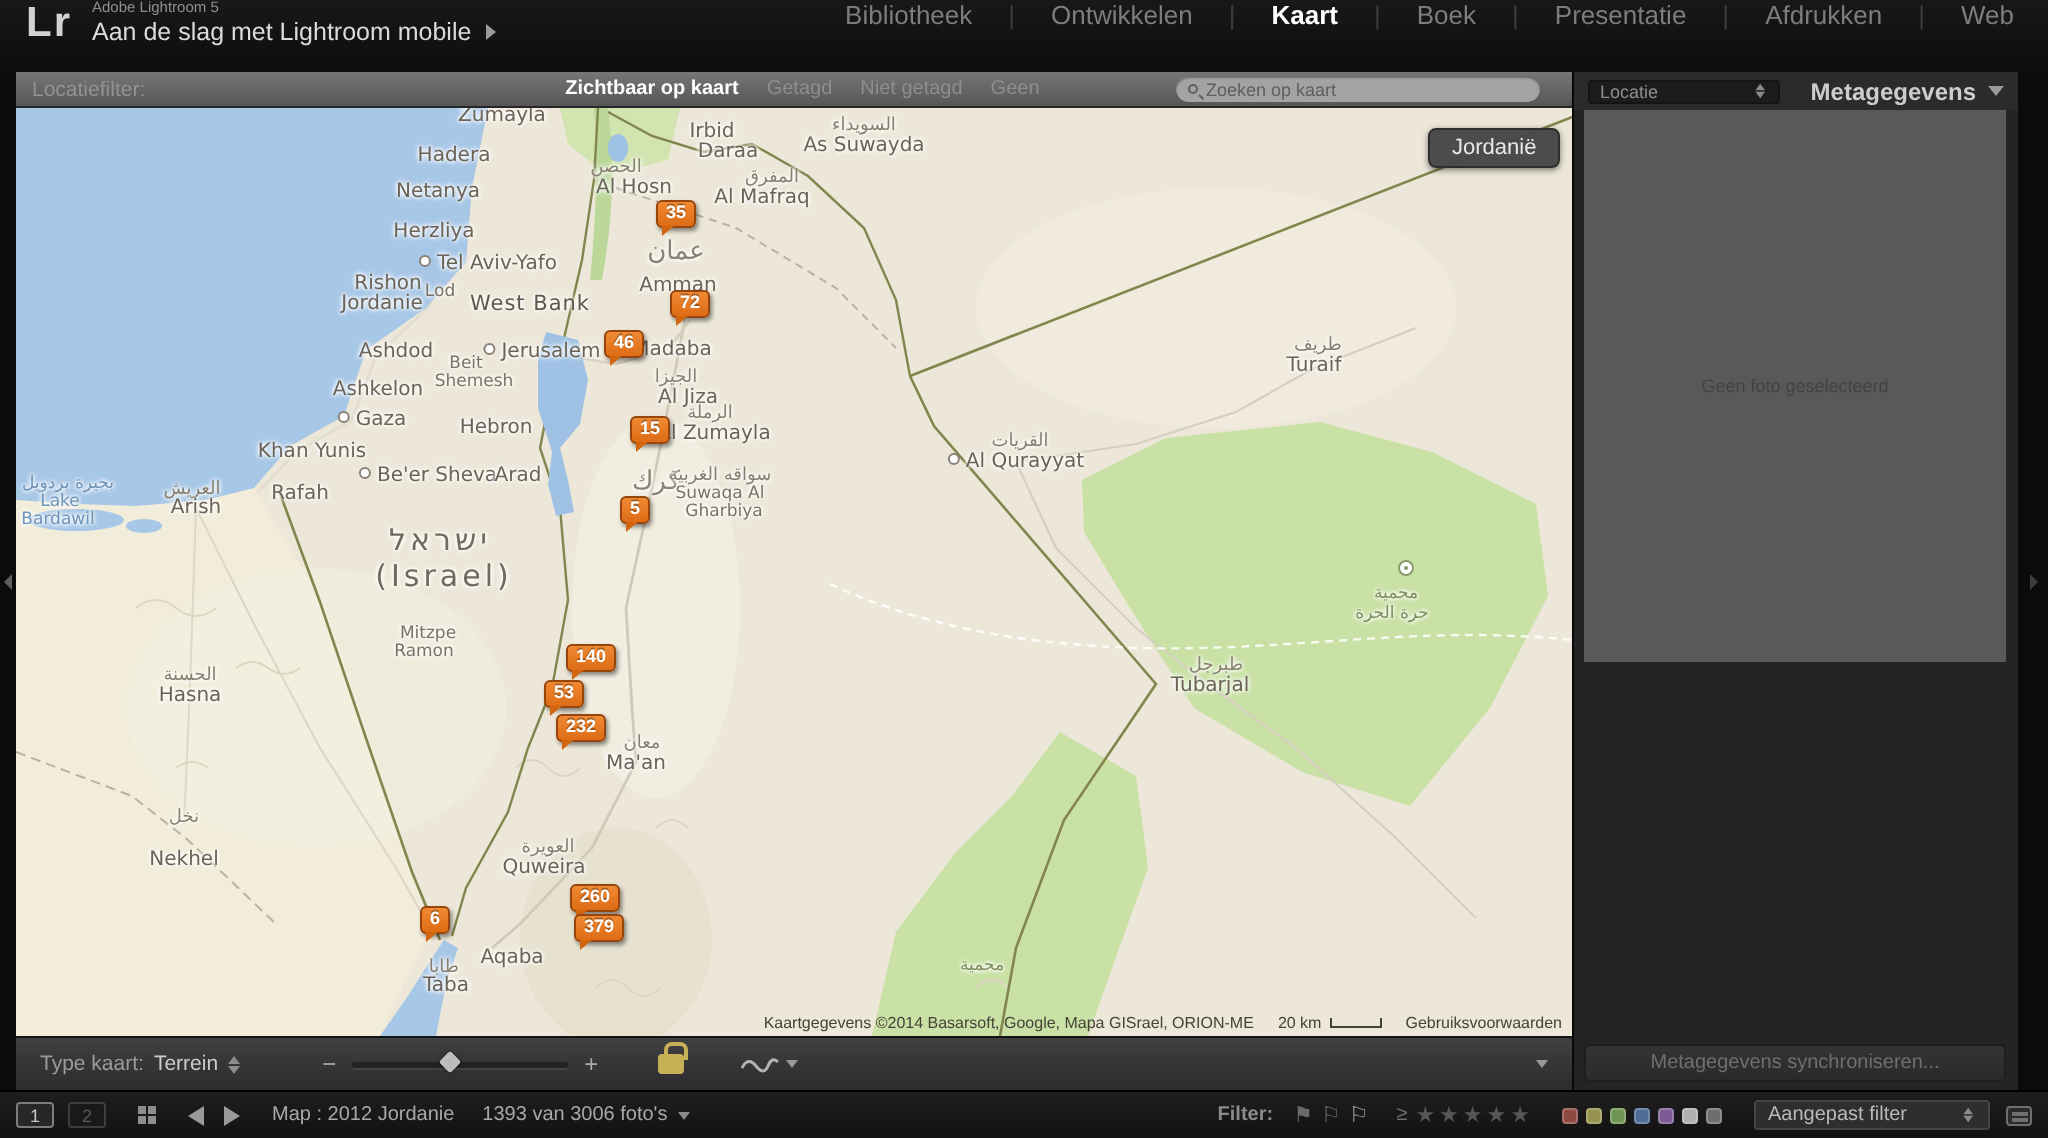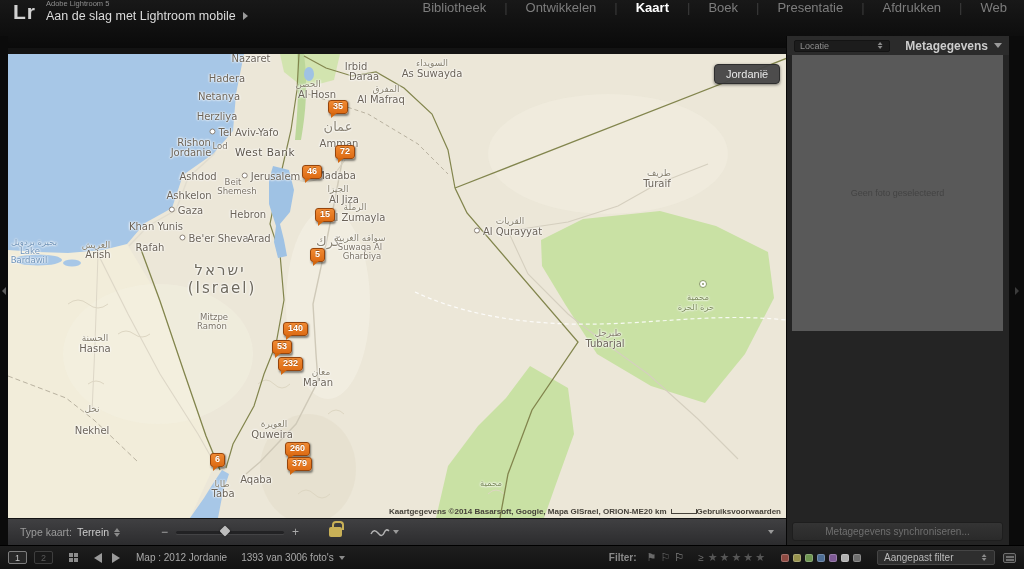--- a/index.html
+++ b/index.html
@@ -62,22 +62,22 @@
     border:1px solid #8a8177; border-radius:50%; margin-right:3px; vertical-align:1px; }
   .marker { position:absolute; z-index:5; background:linear-gradient(#f08a33,#dd6c15);
     border:1px solid #96450c; border-radius:3px; color:#fff; font-size:9px; font-weight:bold;
     padding:1px 4px 1.5px; cursor:pointer; box-shadow:1px 1.5px 2px rgba(0,0,0,.45);
     text-shadow:0 -1px 0 rgba(0,0,0,.3); line-height:1.1; }
   .marker::after { content:""; position:absolute; left:2px; bottom:-5px; width:0; height:0;
     border-top:5px solid #d2660f; border-right:6px solid transparent; }
   .map-tooltip { position:absolute; left:706px; top:10px; z-index:6; background:rgba(70,70,70,.96);
     border:1px solid #2e2e2e; color:#e9e9e9; font-size:11px; padding:3px 11px; border-radius:4px;
     box-shadow:0 1px 3px rgba(0,0,0,.5); }
-  .attribution { position:absolute; right:5px; bottom:2px; z-index:4; display:flex; align-items:flex-end; gap:0;
-    font-size:8px; color:#46423a;font-weight:bold; }
+  .attribution { position:absolute; right:5px; bottom:2px; z-index:4; display:flex; align-items:flex-end; gap:12px;
+    font-size:8px; color:#46423a; }
   .scale { display:flex; align-items:center; gap:4px; }
   .scalebar { width:26px; height:5px; border:1px solid #46423a; border-top:none; }
   .terms { cursor:pointer; }
 
   
   .map-toolbar { position:absolute; left:0; right:0; bottom:0; height:27px;
     background:linear-gradient(#404042,#2c2c2e); border-top:1px solid #141414;
     display:flex; align-items:center; padding:0 12px; font-size:10.5px; color:#9b9b9b; }
   .tb-value { color:#cccccc; margin-left:5px; }
   .dd-arrows { display:inline-block; width:7px; height:9px; position:relative; margin-left:5px; }
@@ -168,20 +168,34 @@
   </header>
 
   <div class="main">
 
     <div class="side-strip left">
       <span class="collapse-left"></span>
     </div>
 
     <div class="map-pane">
 
+      <div class="filterbar">
+        <span class="filterbar-label">Locatiefilter:</span>
+        <span class="filter-opts">
+
+        <span class="fopt active">Zichtbaar op kaart</span>
+            <span class="fopt">Getagd</span>
+            <span class="fopt">Niet getagd</span>
+            <span class="fopt">Geen</span>
+          </span>
+        <span class="map-search">
+          <span class="mag"></span>
+          <input type="text" placeholder="Zoeken op kaart" style="">
+        </span>
+      </div>
 
       <div class="map">
         <svg width="778" height="464" viewBox="0 0 778 464">
 
           <rect x="0" y="0" width="778" height="464" fill="#ece7d8"></rect>
 
           <path d="M0,196 L119,190 L155,250 L207,410 L182,464 L0,464 Z" fill="#f2edda"></path>
 
           <ellipse cx="320" cy="250" rx="42" ry="95" fill="#f6f2e7" opacity="0.55"></ellipse>
           <ellipse cx="150" cy="300" rx="95" ry="70" fill="#f5f1e3" opacity="0.45"></ellipse>
@@ -226,21 +240,21 @@
           <path d="M265,112 L281,116 L286,136 L282,158 L272,170 L276,186 L279,202 L270,204 L266,188 L268,172 L261,150 L261,126 Z" fill="#9fc2e4"></path>
 
           <path d="M221,420 L215,438 L210,464 L182,464 L196,444 L206,428 L214,416 Z" fill="#a7c7e7"></path>
 
           <circle cx="695" cy="230" r="3.5" fill="#fff" stroke="#8a9a6a" stroke-width="1"></circle>
           <circle cx="695" cy="230" r="1" fill="#8a9a6a"></circle>
         </svg>
 
         <div>
 
-        <span class="map-label city" style="left: 243px; top: 4px;">Nazaret</span>
+        <span class="map-label city" style="left: 243px; top: 4px;">Zumayla</span>
             <span class="map-label" style="left: 324px; top: 12px; padding-left: 48px;">Irbid</span>
             <span class="map-label" style="left: 356px; top: 22px;">Daraa</span>
             <span class="map-label ar" style="left: 424px; top: 9px;">السويداء</span>
             <span class="map-label" style="left: 424px; top: 19px;">As Suwayda</span>
             <span class="map-label ar" style="left: 300px; top: 30px;">الحصن</span>
             <span class="map-label" style="left: 309px; top: 40px;">Al Hosn</span>
             <span class="map-label ar" style="left: 378px; top: 35px;">المفرق</span>
             <span class="map-label" style="left: 373px; top: 45px;">Al Mafraq</span>
             <span class="map-label ar-big big" style="left: 330px; top: 72px;">عمان</span>
             <span class="map-label" style="left: 331px; top: 89px;">Amman</span>

